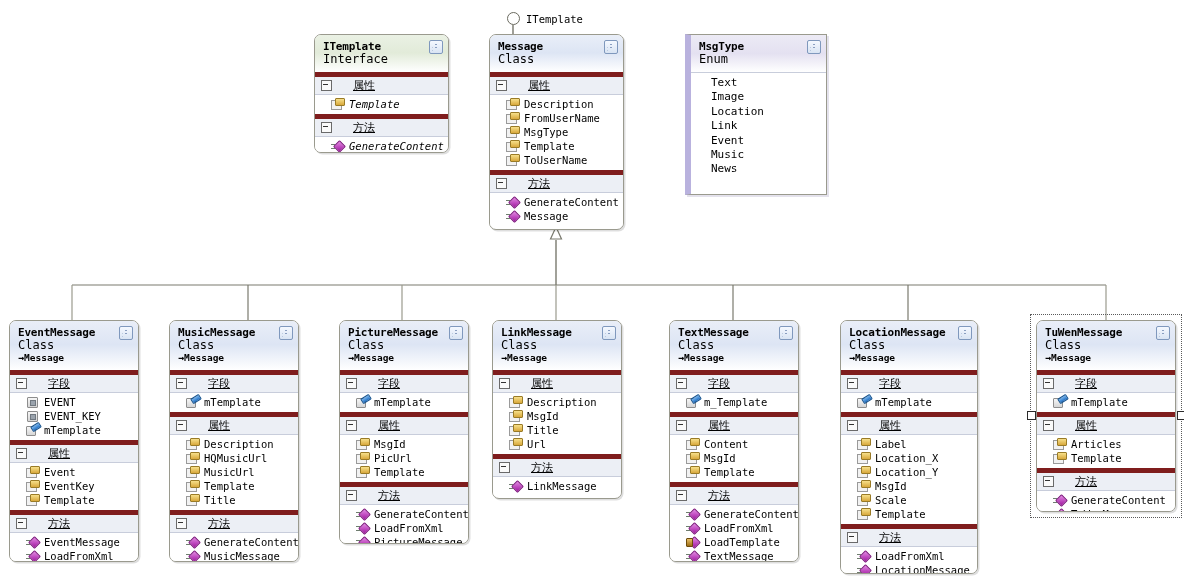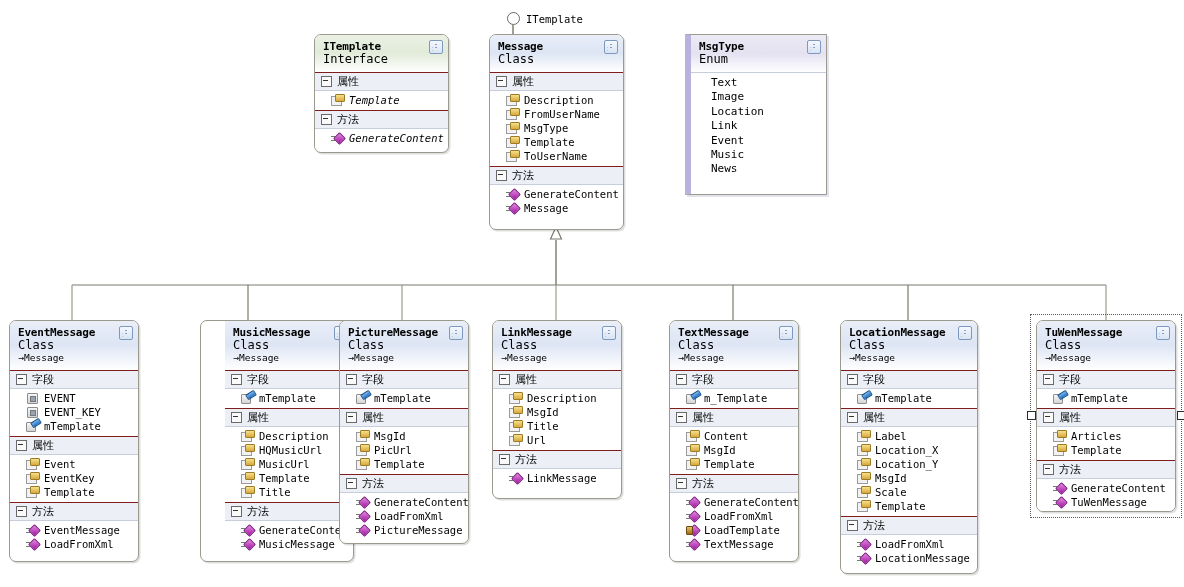--- a/index.html
+++ b/index.html
@@ -23,39 +23,39 @@
   }
   .node.enum{border-radius:0;box-shadow:2px 2px 0 rgba(120,110,160,0.20);}
 
   
   .hdr{position:relative;padding:5px 8px 6px 8px;}
   .node.cls  .hdr{background:linear-gradient(to bottom,#e9eef8 0%,#dde5f4 48%,#ffffff 100%);}
   .node.iface .hdr{background:linear-gradient(to bottom,#eaf1e4 0%,#e2ebd9 48%,#ffffff 100%);}
   .node.enum .hdr{background:linear-gradient(to bottom,#eceaf5 0%,#e4e1f1 50%,#ffffff 100%);}
   .hdr .nm{font-weight:bold;font-size:11px;color:#000;letter-spacing:-.2px;line-height:13px;}
   .hdr .kind{font-size:12px;color:#000;line-height:13px;}
-  .hdr .base{font-size:9.5px;color:#000;line-height:12px;white-space:nowrap;}
+  .hdr .base{font-size:9.5px;color:#000;line-height:12px;white-space:nowrap;font-weight:bold;}
   .hdr .base .ar{font-size:10px;}
   .chev{
     position:absolute;right:5px;top:5px;width:12px;height:12px;
     border:1px solid #7f98bd;border-radius:2px;
     background:linear-gradient(to bottom,#f4f8ff,#d9e4f3);
   }
   .chev:before,.chev:after{
     content:"";position:absolute;left:2px;width:7px;height:3px;
     border-top:1.6px solid #2a4d86;border-left:1.6px solid #2a4d86;
     transform:skewX(0deg);
   }
   .chev:before{top:3px;clip-path:polygon(0 100%,50% 0,100% 100%,50% 35%);}
   .chev:after{top:6px;clip-path:polygon(0 100%,50% 0,100% 100%,50% 35%);}
 
   
   .sec{
-    background:#eceff5;border-top:1px solid #7f1d1d;border-bottom:1px solid #c8cddb;
-    padding:1px 4px 1px 6px;display:flex;align-items:center;gap:5px;height:15px;
+    background:#eceff5;border-top:5px solid #7f1d1d;border-bottom:1px solid #c8cddb;
+    padding:1px 4px 1px 6px;display:flex;align-items:center;gap:21px;height:15px;text-decoration:underline;
   }
   .minus{
     width:9px;height:9px;border:1px solid #6a6a6a;background:#fafafa;
     position:relative;flex:0 0 auto;
   }
   .minus:before{content:"";position:absolute;left:1px;top:3px;width:5px;height:1px;background:#333;}
   .sec .lbl{font-size:11px;color:#000;font-family:"DejaVu Sans","Liberation Sans",sans-serif;line-height:12px;}
   .members{padding:2px 4px 3px 4px;background:#fff;}
   .row{display:flex;align-items:center;gap:5px;height:14px;padding-left:12px;}
   .row .txt{font-size:10.5px;color:#000;white-space:nowrap;line-height:13px;}
@@ -282,21 +282,21 @@
           <span class="ic meth"></span>
           <span class="txt">EventMessage</span>
         </div>
       <div class="row">
           <span class="ic meth"></span>
           <span class="txt">LoadFromXml</span>
         </div>
     </div>
   </div>
 
-  <div class="node cls" style="left:200px;top:320px;width:128px;height:240px;padding-left:24px;">
+  <div class="node cls" style="left:169px;top:320px;width:128px;height:240px;">
     <div class="hdr">
       <div class="nm">MusicMessage</div>
       <div class="kind">Class</div>
       <div class="base"><span class="ar">→</span><span>Message</span></div>
       <div class="chev"></div>
     </div>
     <div class="sec">
         <div class="minus"></div>
         <div class="lbl">字段</div>
       </div>

